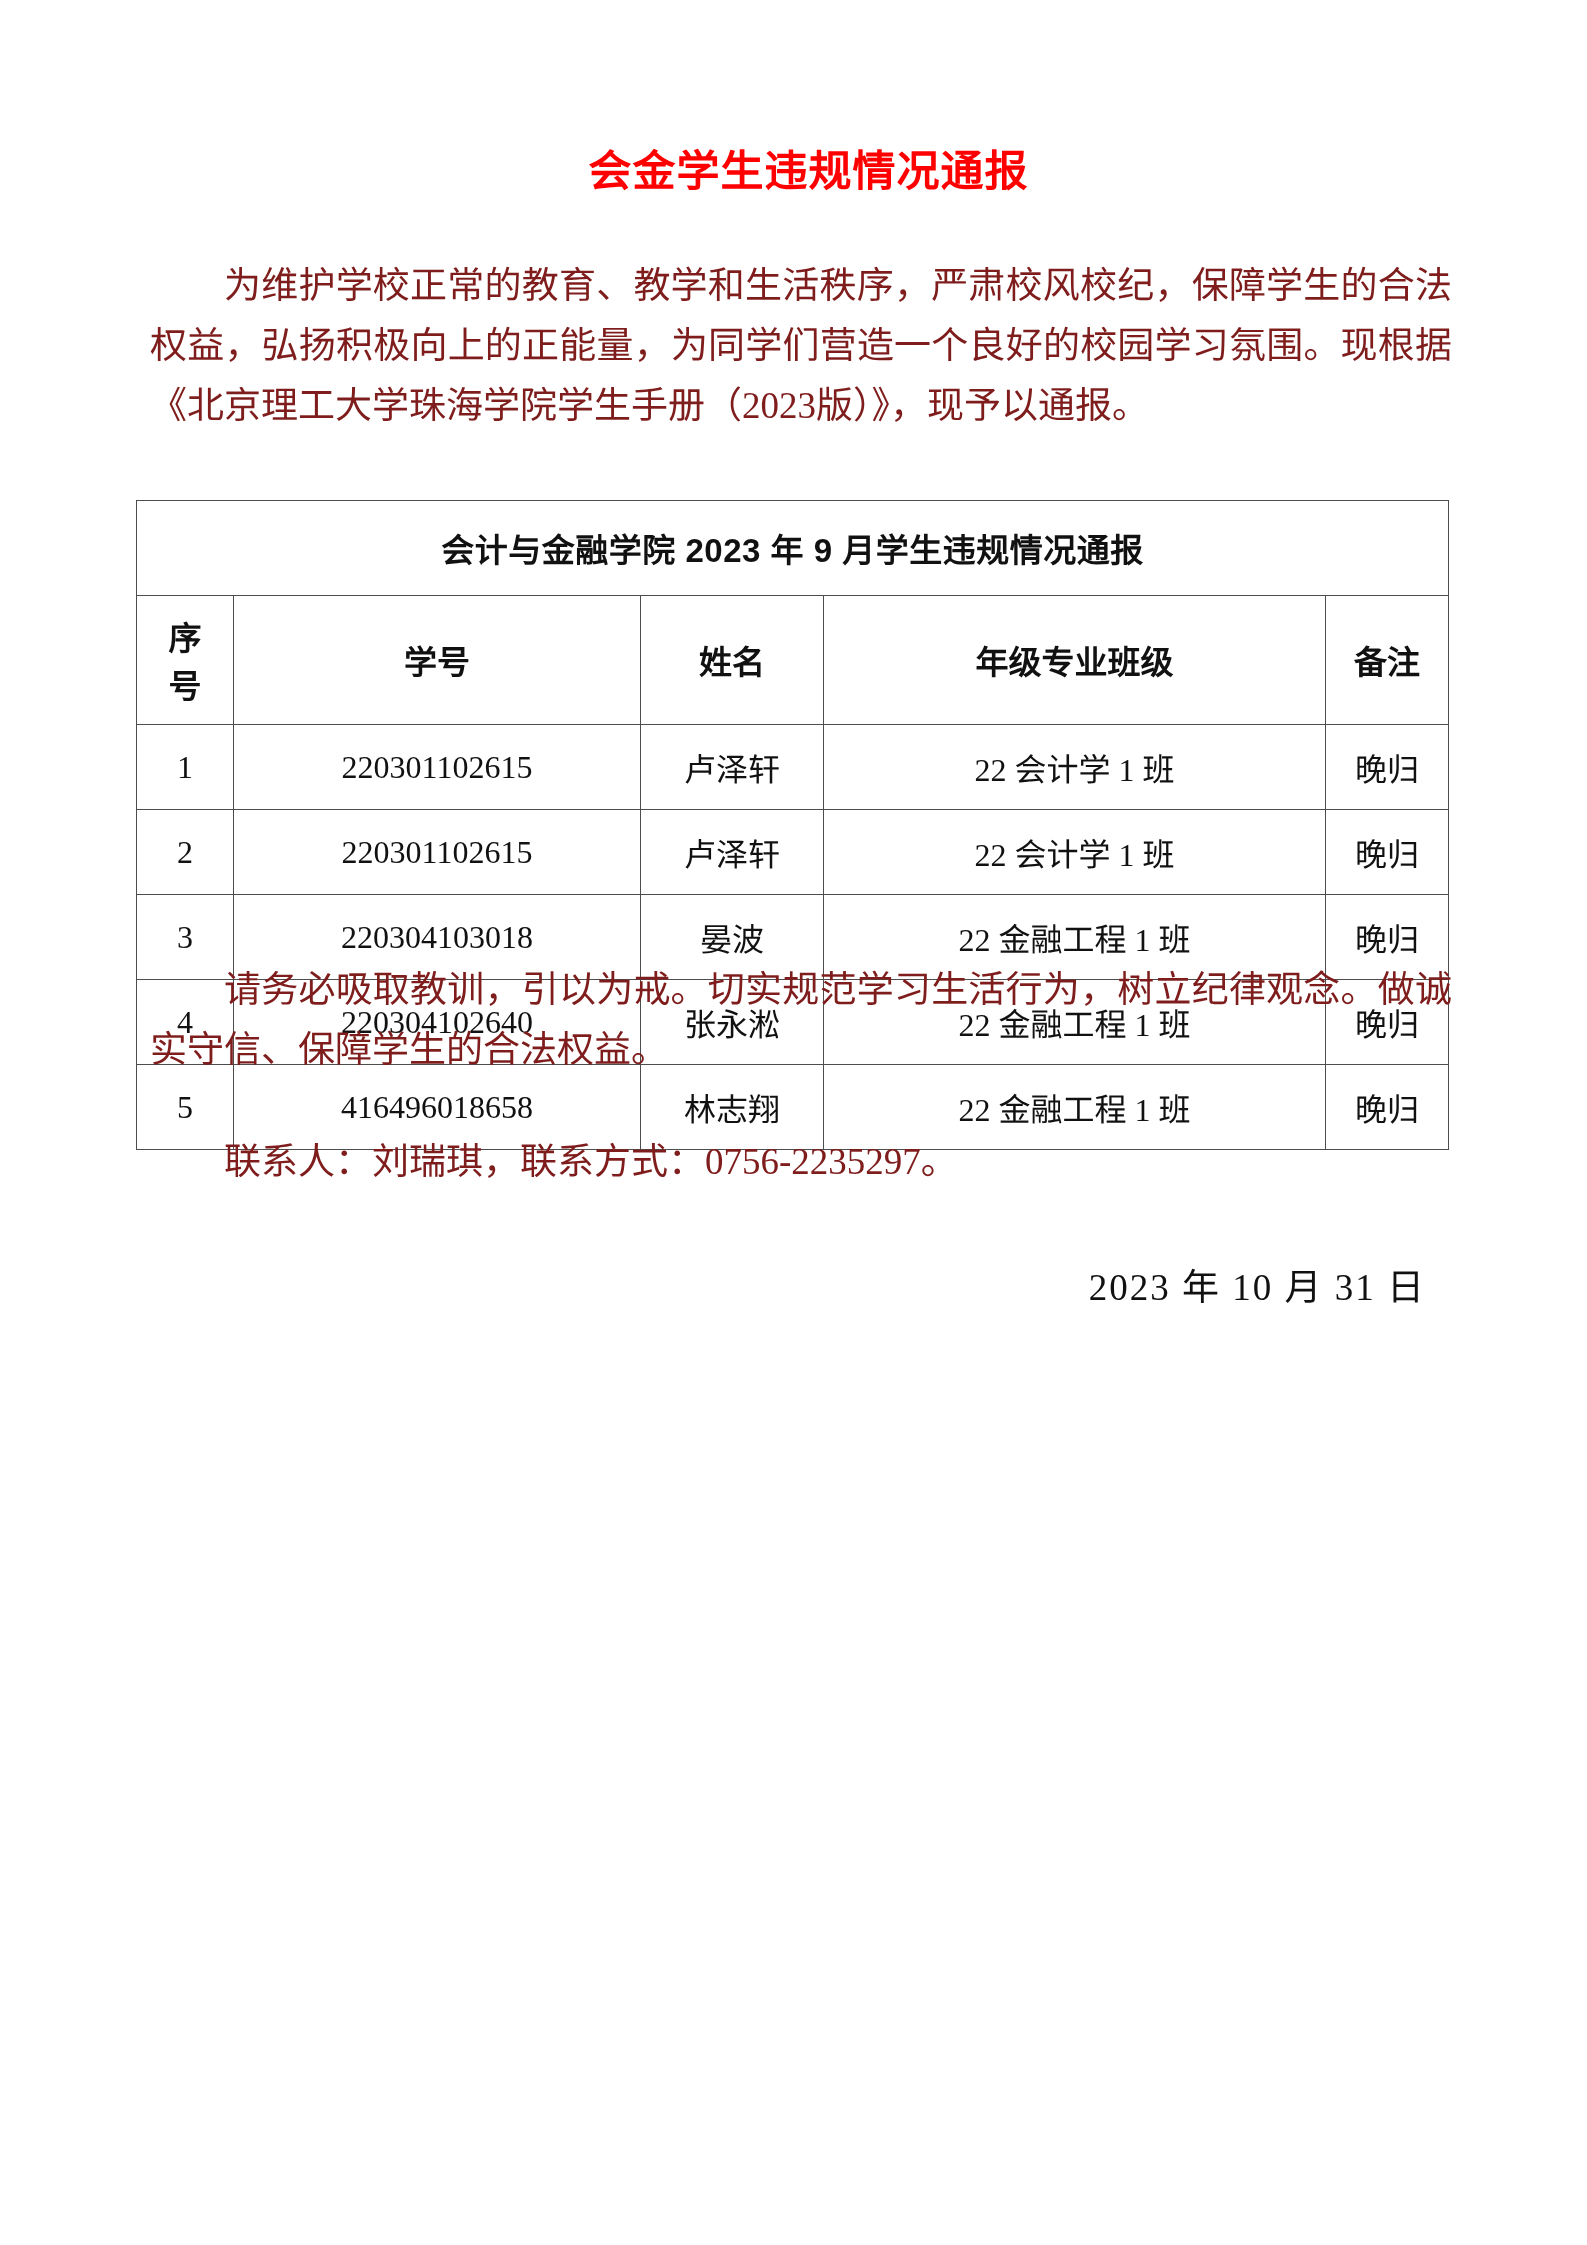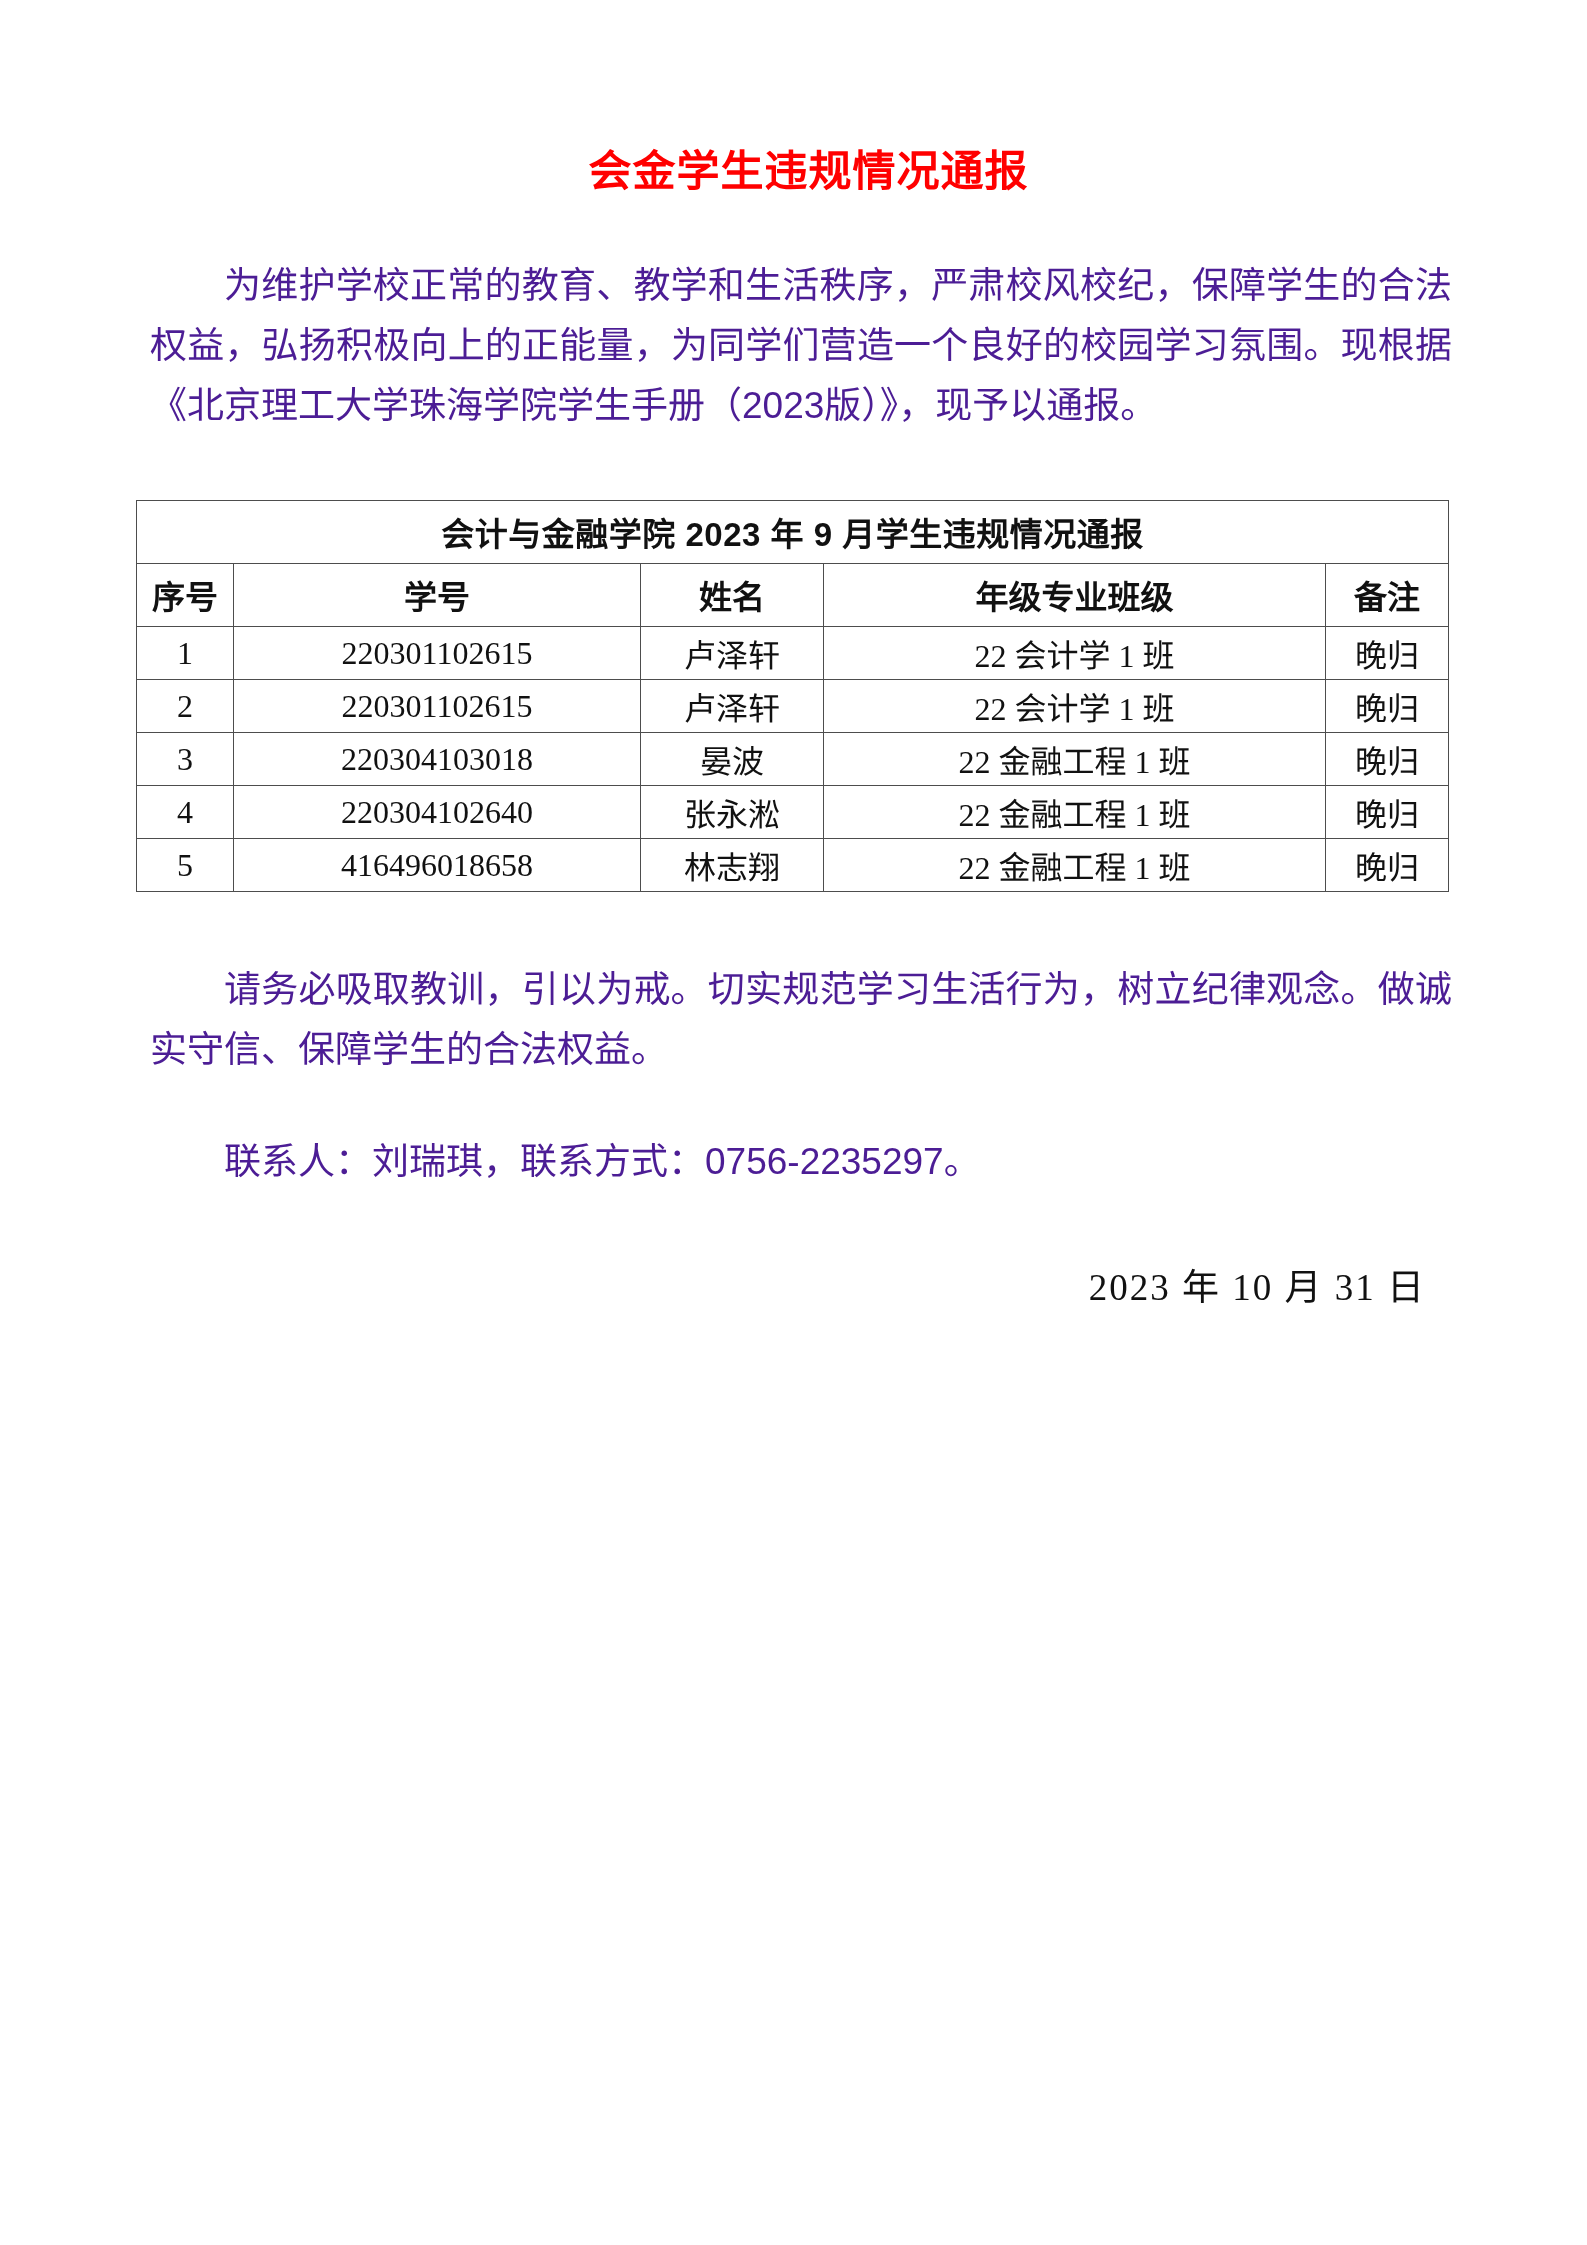--- a/index.html
+++ b/index.html
@@ -31,27 +31,27 @@
     text-align: center;
     color: #FF0000;
     font-family: "Liberation Sans", "DejaVu Sans", sans-serif;
     font-weight: bold;
     font-size: 43px;
     letter-spacing: 1px;
     line-height: 58px;
     white-space: nowrap;
   }
   .para {
-    font-family: Liberation Sans, sans-serif;
+    font-family: Liberation Serif, serif;
     font-size: 37px;
     line-height: 60px;
     text-align: justify;
     text-justify: inter-ideograph;
     text-indent: 74px;
-    color: #4c1d95;
+    color: #7f1d1d;
     margin: 0;
   }
   .para-nojust {
     text-align: left;
   }
 
   #intro-para { position: absolute; left: 150px; top: 256px; width: 1302px; }
   #closing-para { position: absolute; left: 150px; top: 960px; width: 1302px; }
   #contact-para { position: absolute; left: 150px; top: 1132px; width: 1302px; }
 
@@ -60,21 +60,21 @@
     position: absolute;
     left: 136px;
     top: 500px;
     width: 1312px;
     border-collapse: collapse;
     table-layout: fixed;
     background: #ffffff;
   }
   .report-table td, .report-table th {
     border: 1.6px solid #4d4d4d;
-    padding: 0;
+    padding: 16px;
     text-align: center;
     vertical-align: middle;
     color: #111111;
   }
   .tbl-caption-cell {
     height: 78px;
     font-family: "Liberation Sans", "DejaVu Sans", sans-serif;
     font-weight: bold;
     font-size: 35px;
     letter-spacing: 0.5px;

